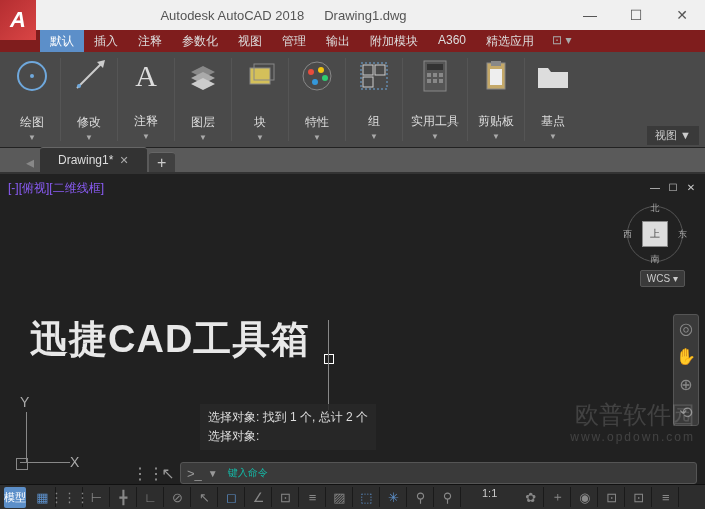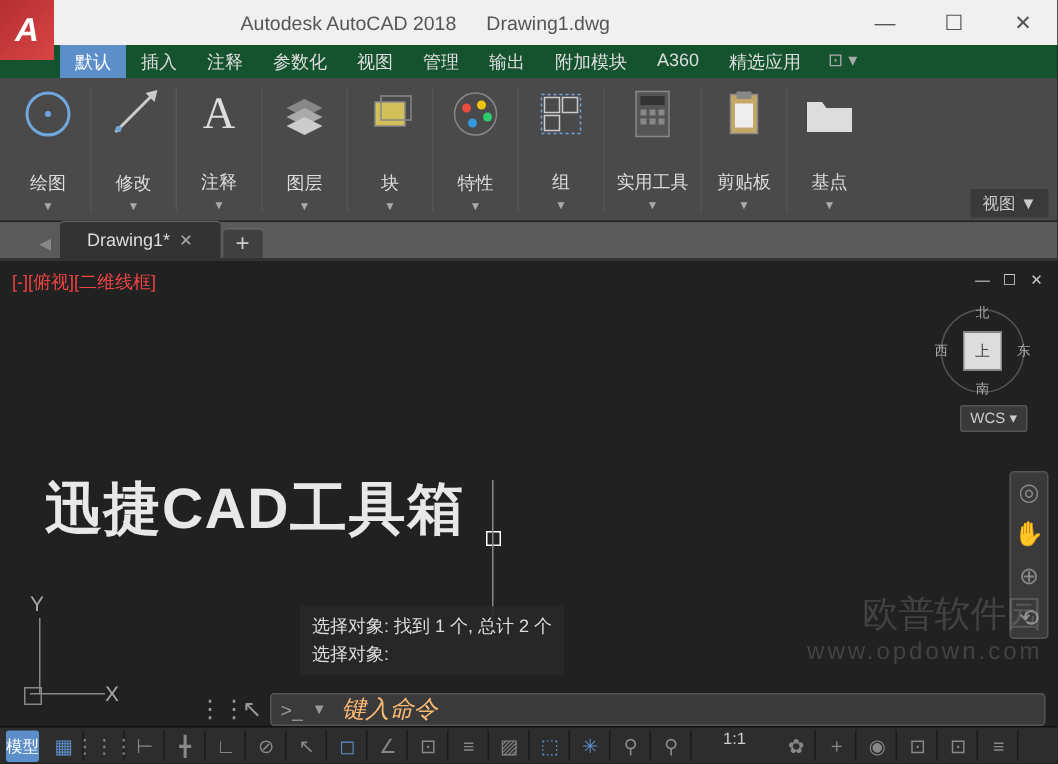--- a/index.html
+++ b/index.html
@@ -3,38 +3,38 @@
 <meta charset="utf-8">
 <style>
 *{margin:0;padding:0;box-sizing:border-box;font-family:"Microsoft YaHei",sans-serif;user-select:none}
 body{width:705px;height:509px;background:#1e1e1e;overflow:hidden;position:relative}
 .titlebar{height:30px;background:#f0f0f0;display:flex;align-items:center;position:relative}
 .app-logo{width:36px;height:40px;background:linear-gradient(135deg,#b52e31,#d94545);position:absolute;left:0;top:0;z-index:10;display:flex;align-items:center;justify-content:center;color:#fff;font-size:22px;font-weight:bold;font-style:italic}
 .title-text{flex:1;text-align:center;color:#555;font-size:13px}
 .title-text span{display:inline-block;margin:0 10px}
 .win-controls{display:flex;height:100%}
 .win-btn{width:46px;display:flex;align-items:center;justify-content:center;color:#555;font-size:14px}
-.menubar{height:22px;background:#14532d;display:flex;padding-left:40px;color:#ddd;font-size:12px}
+.menubar{height:22px;background:#7f1d1d;display:flex;padding-left:40px;color:#ddd;font-size:12px}
 .menu-item{padding:3px 10px;cursor:pointer}
 .menu-item.active{background:#5c8fc9;color:#fff}
 .menu-dropdown{padding:3px 8px;color:#aaa}
 .ribbon{height:96px;background:#4a4a4a;display:flex;padding:6px 4px;border-bottom:1px solid #222;position:relative}
 .ribbon-panel{display:flex;flex-direction:column;align-items:center;padding:0 8px;border-right:1px solid #555;position:relative}
 .ribbon-icon{width:40px;height:40px;display:flex;align-items:center;justify-content:center;margin-bottom:4px}
 .ribbon-label{color:#ddd;font-size:12px;margin-top:16px}
 .ribbon-arrow{color:#aaa;font-size:8px;margin-top:2px}
 .ribbon-view{position:absolute;right:6px;bottom:2px;color:#ccc;font-size:11px;background:#3a3a3a;padding:2px 8px}
 .tabs-bar{height:26px;background:#5a5a5a;display:flex;align-items:end;padding-left:20px;border-bottom:2px solid #333}
 .tab{padding:5px 18px;background:#404040;color:#ddd;font-size:12px;margin-right:2px;border-radius:3px 3px 0 0;position:relative;border-top:1px solid #666}
 .tab.active{background:#333}
 .tab-close{margin-left:6px;color:#aaa;font-size:11px}
 .tab-add{width:26px;height:20px;background:#404040;display:flex;align-items:center;justify-content:center;color:#ccc;border-radius:3px 3px 0 0;border-top:1px solid #666}
 .tab-left-arrow{color:#888;padding:0 6px}
 .viewport{position:relative;height:310px;background:#212121}
-.view-label{position:absolute;top:6px;left:8px;color:#ef4444;font-size:12px}
+.view-label{position:absolute;top:6px;left:8px;color:#8b5cf6;font-size:12px}
 .view-controls{position:absolute;top:6px;right:6px;display:flex;gap:2px}
 .vc-btn{width:16px;height:14px;color:#ccc;font-size:10px;display:flex;align-items:center;justify-content:center}
 .viewcube{position:absolute;top:30px;right:20px;width:60px;height:60px;display:flex;align-items:center;justify-content:center}
 .cube-face{width:26px;height:26px;background:#ddd;border:1px solid #888;display:flex;align-items:center;justify-content:center;font-size:10px;color:#444}
 .cube-ring{position:absolute;width:56px;height:56px;border:1px solid #555;border-radius:50%}
 .cube-dir{position:absolute;color:#aaa;font-size:9px}
 .cube-n{top:-2px;left:50%;transform:translateX(-50%)}
 .cube-s{bottom:-2px;left:50%;transform:translateX(-50%)}
 .cube-e{right:-2px;top:50%;transform:translateY(-50%)}
 .cube-w{left:-2px;top:50%;transform:translateY(-50%)}
@@ -46,30 +46,30 @@
 .cursor-v{position:absolute;top:146px;left:328px;width:1px;height:90px;background:#888}
 .ucs-y{position:absolute;top:220px;left:20px;color:#aaa;font-size:14px}
 .ucs-y-line{position:absolute;top:238px;left:26px;width:1px;height:50px;background:#888}
 .ucs-x{position:absolute;top:280px;left:70px;color:#aaa;font-size:14px}
 .ucs-x-line{position:absolute;top:288px;left:20px;width:50px;height:1px;background:#888}
 .ucs-origin{position:absolute;top:284px;left:16px;width:12px;height:12px;border:1px solid #888}
 .feedback{position:absolute;top:230px;left:200px;background:rgba(40,40,40,.85);color:#ddd;font-size:12px;padding:4px 8px;line-height:1.6}
 .cmdline{position:absolute;bottom:0;left:138px;right:8px;height:22px;background:#3a3a3a;border:1px solid #555;display:flex;align-items:center;border-radius:3px}
 .cmd-icon{padding:0 6px;color:#999;font-size:13px}
 .cmd-arrow{color:#999;font-size:10px;padding-right:6px}
-.cmd-input{flex:1;color:#fdba74;font-size:16px;font-style:italic;padding-left:4px}
+.cmd-input{flex:1;color:#14b8a6;font-size:10px;padding-left:4px}
 .cmd-tool{color:#999;width:16px;height:16px;display:flex;align-items:center;justify-content:center}
 .statusbar{height:25px;background:#2d2d2d;display:flex;align-items:center;padding:0 4px;position:absolute;bottom:0;left:0;right:0;border-top:1px solid #111}
 .status-model{background:#5c8fc9;color:#fff;padding:3px 0;font-size:11px;border-radius:2px}
 .status-icons{display:flex;gap:1px;margin-left:4px;flex:1}
 .status-btn{width:26px;height:20px;display:flex;align-items:center;justify-content:center;color:#888;font-size:13px;border-right:1px solid #1a1a1a}
 .status-btn.on{color:#5c8fc9}
 .status-text{color:#ccc;font-size:11px;padding:0 20px}
 .watermark{position:absolute;bottom:40px;right:10px;color:rgba(255,255,255,.15);font-size:24px;text-align:right;line-height:1.2;pointer-events:none}
-.watermark-sub{font-size:16px;letter-spacing:2px}
+.watermark-sub{font-size:12px;letter-spacing:2px}
 </style>
 </head>
 <body>
 
 <div class="titlebar">
   <div class="app-logo">A</div>
   <div class="title-text">
     <span>Autodesk AutoCAD 2018</span><span>Drawing1.dwg</span>
   </div>
   <div class="win-controls">

